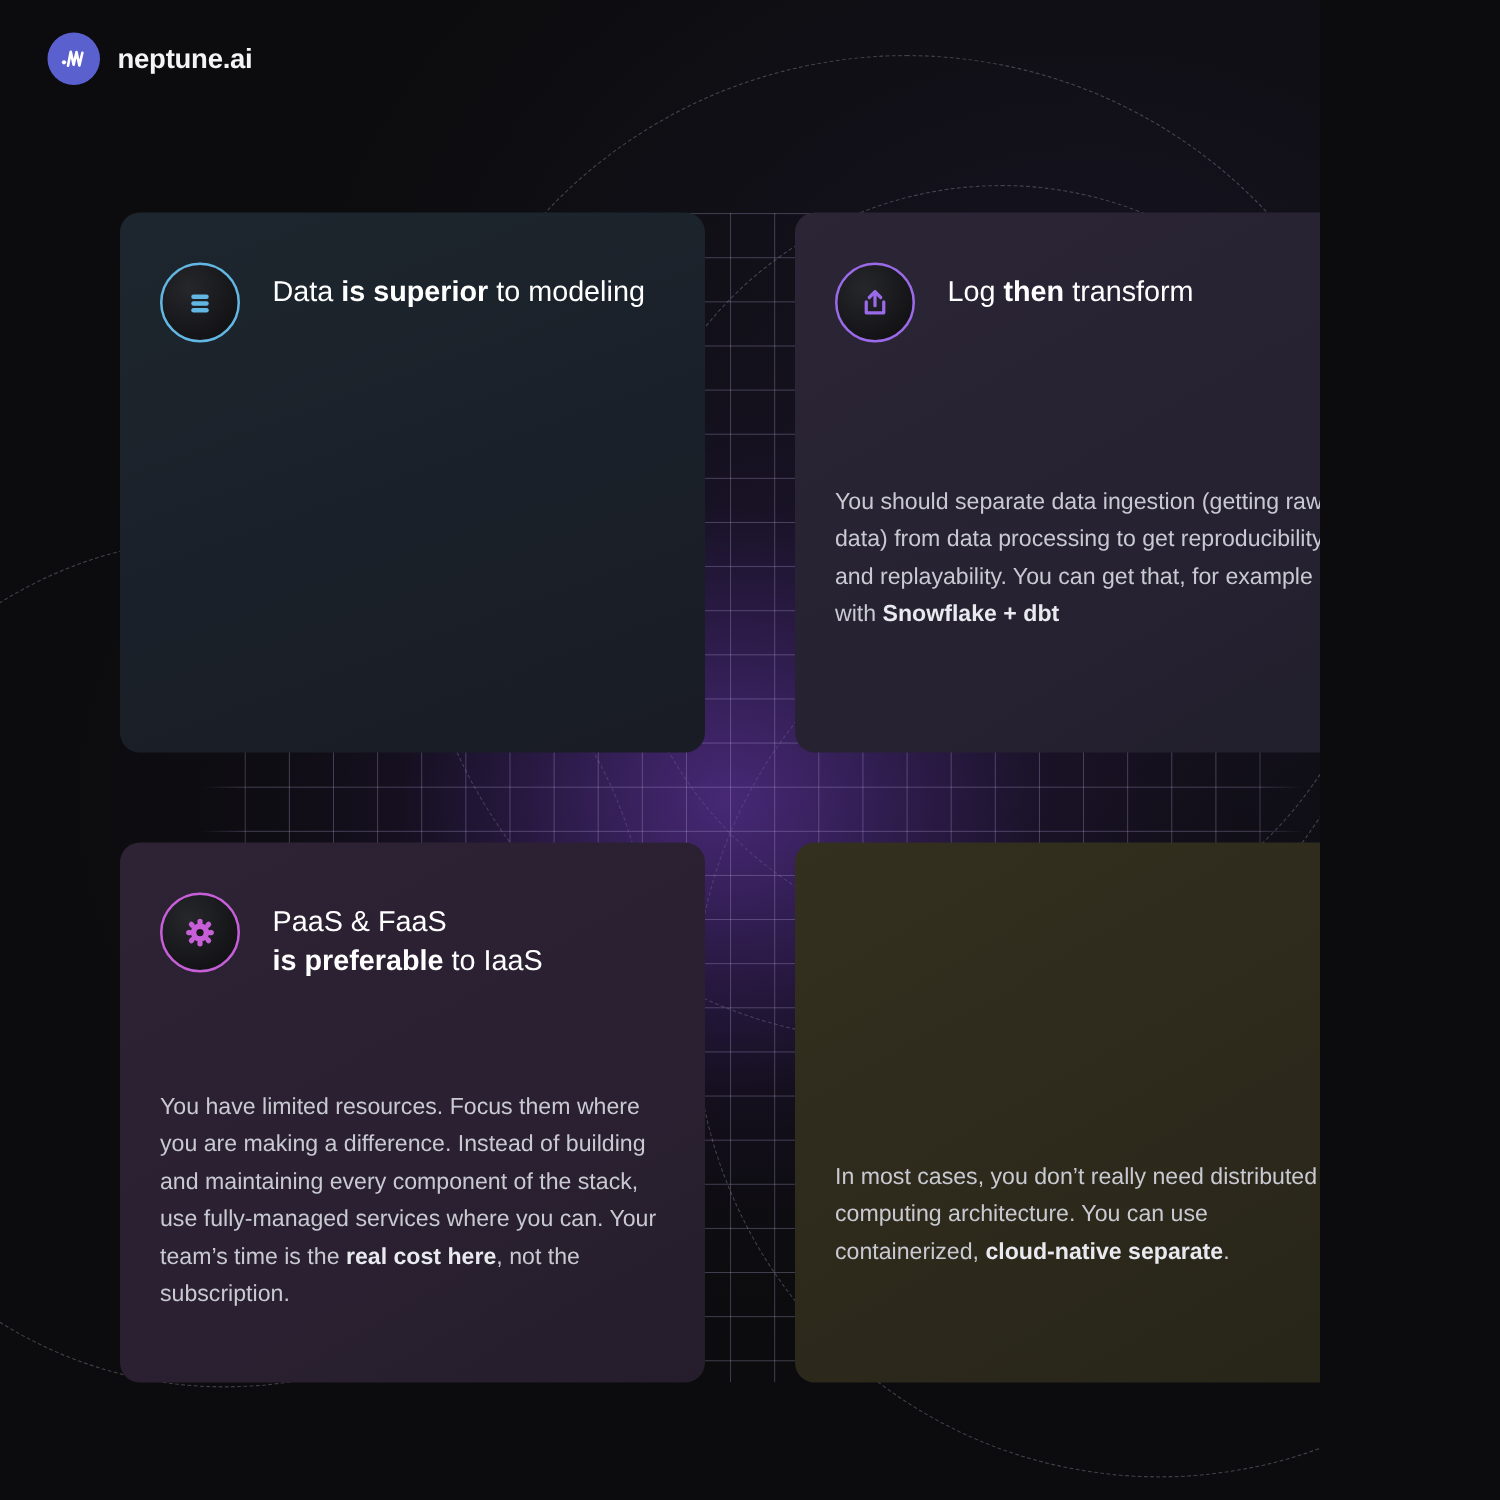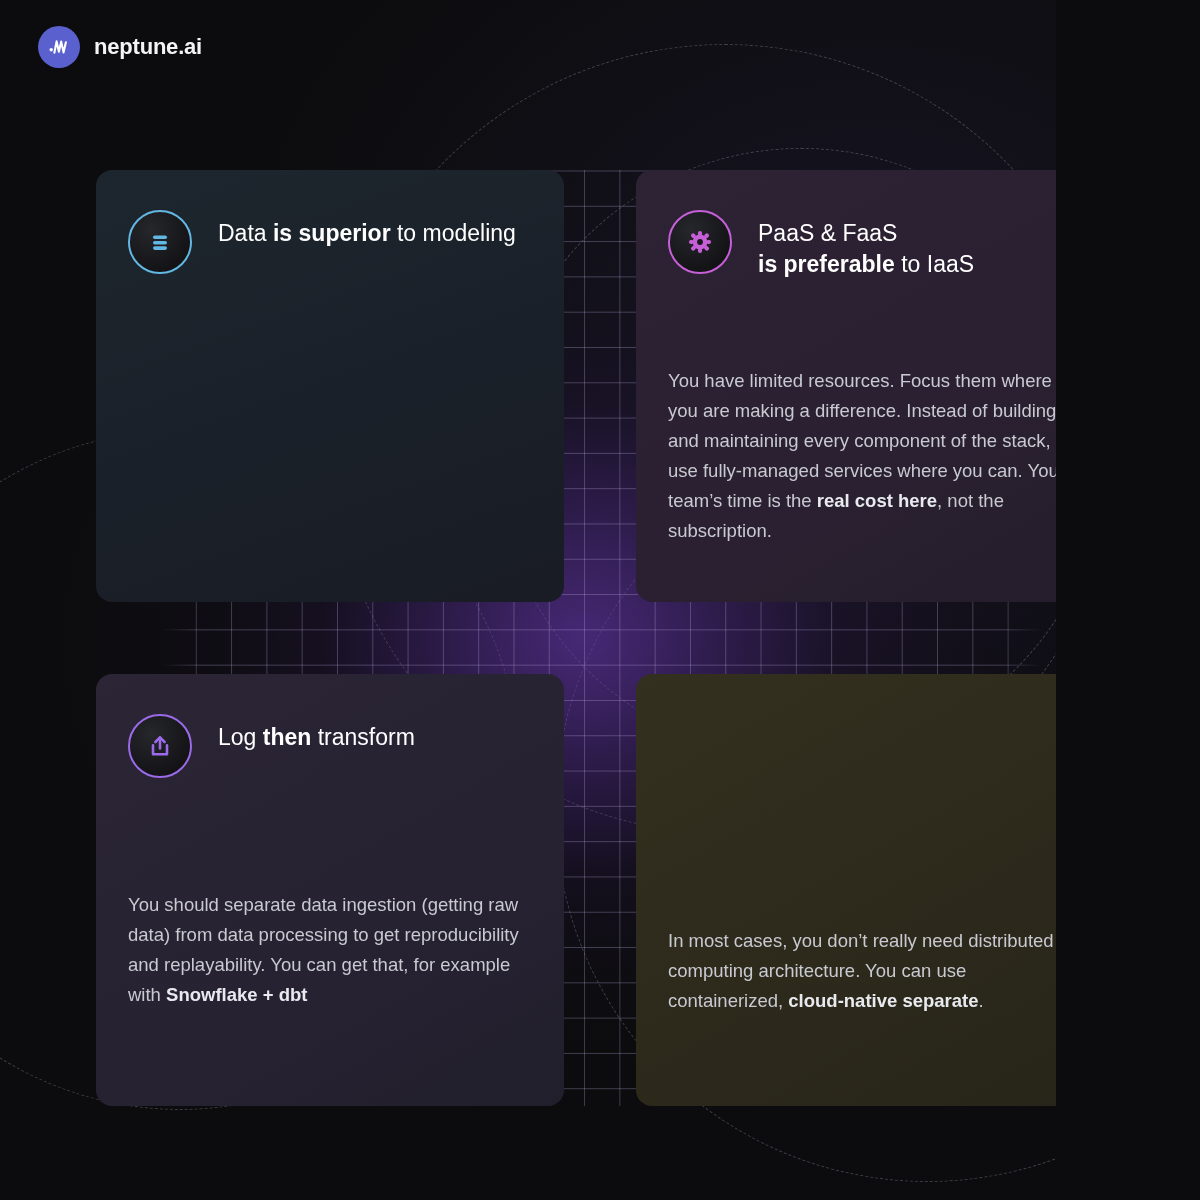--- a/index.html
+++ b/index.html
@@ -165,20 +165,34 @@
       <div class="card-head">
         <span class="icon-ring">
           <svg width="30" height="30" viewBox="0 0 30 30" aria-hidden="true">
             <rect x="8" y="8.5" width="14" height="3.6" rx="1.8" fill="currentColor"></rect>
             <rect x="8" y="13.9" width="14" height="3.6" rx="1.8" fill="currentColor"></rect>
             <rect x="8" y="19.3" width="14" height="3.6" rx="1.8" fill="currentColor"></rect>
           </svg>
         </span>
         <div class="card-title">Data <b>is superior</b> to modeling</div>
       </div>
+    </div>
+
+    <div class="card card--log">
+      <div class="card-head">
+        <span class="icon-ring">
+          <svg width="30" height="30" viewBox="0 0 30 30" aria-hidden="true">
+            <path d="M15 6.5 L15 17.5" fill="none" stroke="currentColor" stroke-width="2.6" stroke-linecap="round"></path>
+            <path d="M10.4 11 L15 6.4 L19.6 11" fill="none" stroke="currentColor" stroke-width="2.6" stroke-linecap="round" stroke-linejoin="round"></path>
+            <path d="M8 14.4 L8 23.2 L22 23.2 L22 14.4" fill="none" stroke="currentColor" stroke-width="2.6" stroke-linejoin="round" stroke-linecap="round"></path>
+          </svg>
+        </span>
+        <div class="card-title">Log <b>then</b> transform</div>
+      </div>
+      <div class="card-body">You should separate data ingestion (getting raw data) from data processing to get reproducibility and replayability. You can get that, for example with <b>Snowflake + dbt</b></div>
     </div>
 
     <div class="card card--paas">
       <div class="card-head">
         <span class="icon-ring">
           <svg width="30" height="30" viewBox="0 0 30 30" aria-hidden="true">
             <g fill="currentColor">
               <circle cx="15" cy="15" r="7.4"></circle>
               <rect x="12.9" y="3.9" width="4.2" height="5" rx="2.1"></rect>
               <rect x="12.9" y="21.1" width="4.2" height="5" rx="2.1"></rect>
@@ -190,32 +204,18 @@
               <rect x="19.5" y="18.7" width="4.2" height="5" rx="2.1" transform="rotate(-45 21.6 21.2)"></rect>
             </g>
             <circle cx="15" cy="15" r="2.9" fill="#18181b"></circle>
           </svg>
         </span>
         <div class="card-title">PaaS &amp; FaaS<br><b>is preferable</b> to IaaS</div>
       </div>
       <div class="card-body">You have limited resources. Focus them where you are making a difference. Instead of building and maintaining every component of the stack, use fully-managed services where you can. Your team’s time is the <b>real cost here</b>, not the subscription.</div>
     </div>
 
-    <div class="card card--log">
-      <div class="card-head">
-        <span class="icon-ring">
-          <svg width="30" height="30" viewBox="0 0 30 30" aria-hidden="true">
-            <path d="M15 6.5 L15 17.5" fill="none" stroke="currentColor" stroke-width="2.6" stroke-linecap="round"></path>
-            <path d="M10.4 11 L15 6.4 L19.6 11" fill="none" stroke="currentColor" stroke-width="2.6" stroke-linecap="round" stroke-linejoin="round"></path>
-            <path d="M8 14.4 L8 23.2 L22 23.2 L22 14.4" fill="none" stroke="currentColor" stroke-width="2.6" stroke-linejoin="round" stroke-linecap="round"></path>
-          </svg>
-        </span>
-        <div class="card-title">Log <b>then</b> transform</div>
-      </div>
-      <div class="card-body">You should separate data ingestion (getting raw data) from data processing to get reproducibility and replayability. You can get that, for example with <b>Snowflake + dbt</b></div>
-    </div>
-
     <div class="card card--vertical">
       <div class="card-body">In most cases, you don’t really need distributed computing architecture. You can use containerized, <b>cloud-native separate</b>.</div>
     </div>
 
   </div>
 </div>
 
 </body></html>

